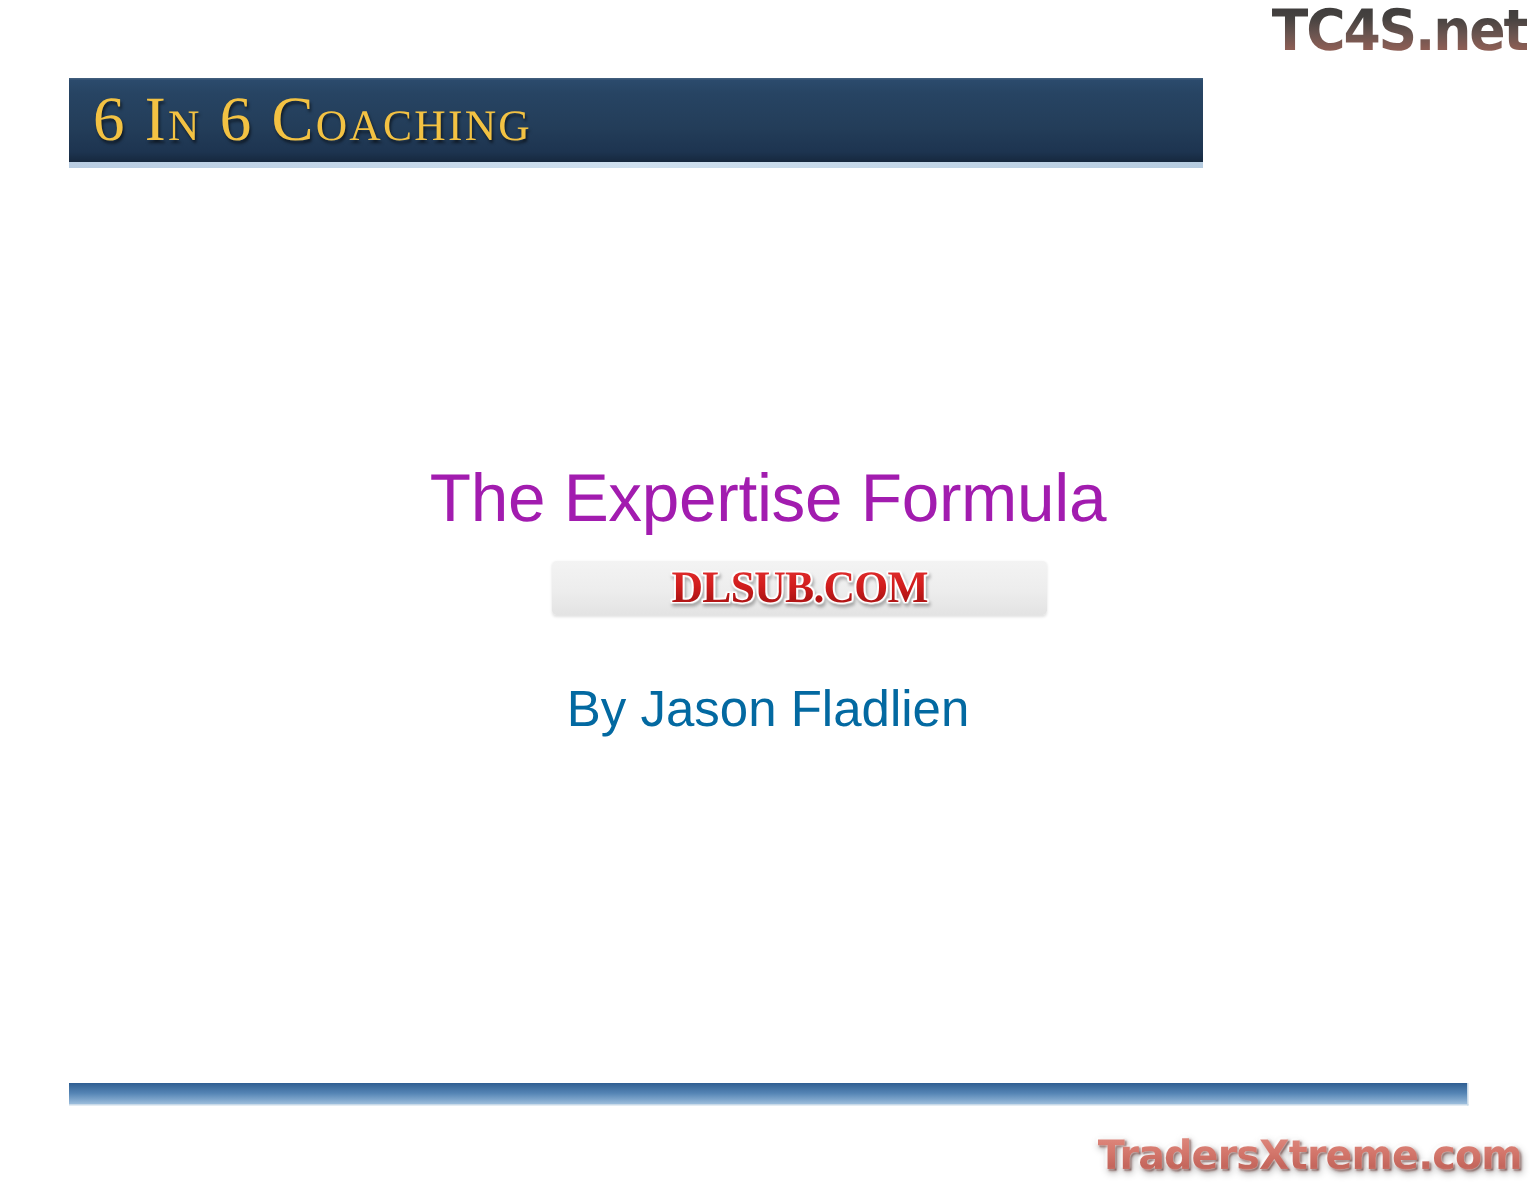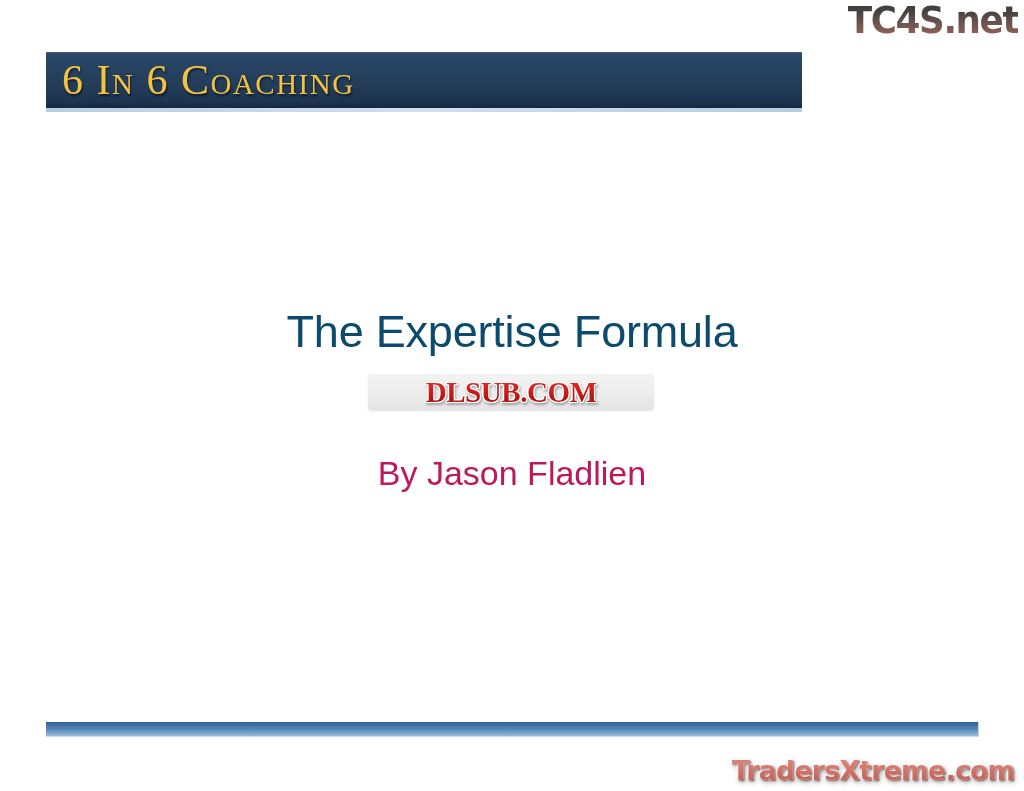--- a/index.html
+++ b/index.html
@@ -87,31 +87,31 @@
     left: 0;
     top: 305px;
     width: 1024px;
     text-align: center;
   }
   .main-title {
     font-family: "Liberation Sans", sans-serif;
     font-size: 45px;
     line-height: 54px;
     font-weight: normal;
-    color: #0c4a6e;
+    color: #a21caf;
     margin: 0;
     letter-spacing: -0.2px;
   }
 
   
   .wm-dlsub {
     position: absolute;
     left: 368px;
     top: 374px;
-    width: 286px;
+    width: 330px;
     height: 36px;
     background: linear-gradient(to bottom, #f3f3f3 0%, #ededed 55%, #e3e3e3 100%);
     border-radius: 3px;
     box-shadow: 0 1px 2px rgba(0,0,0,0.12);
     display: flex;
     align-items: center;
     justify-content: center;
   }
   .wm-dlsub-text {
     font-family: "Liberation Serif", "DejaVu Serif", serif;
@@ -142,21 +142,21 @@
     left: 0;
     top: 452px;
     width: 1024px;
     text-align: center;
   }
   .subtitle {
     font-family: "Liberation Sans", sans-serif;
     font-size: 34px;
     line-height: 42px;
     font-weight: normal;
-    color: #be185d;
+    color: #0369a1;
     margin: 0;
   }
 
   
   .footer-bar {
     position: absolute;
     left: 46px;
     top: 722px;
     width: 932px;
     height: 14px;

